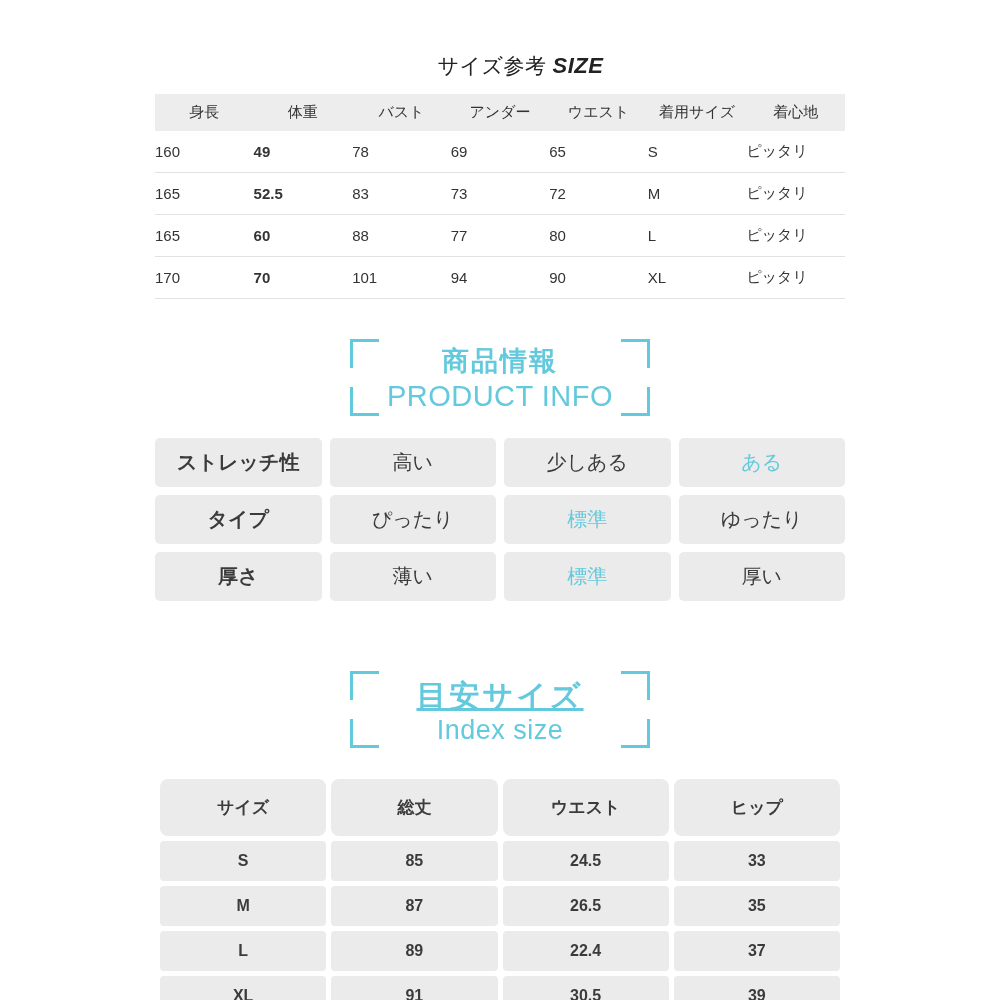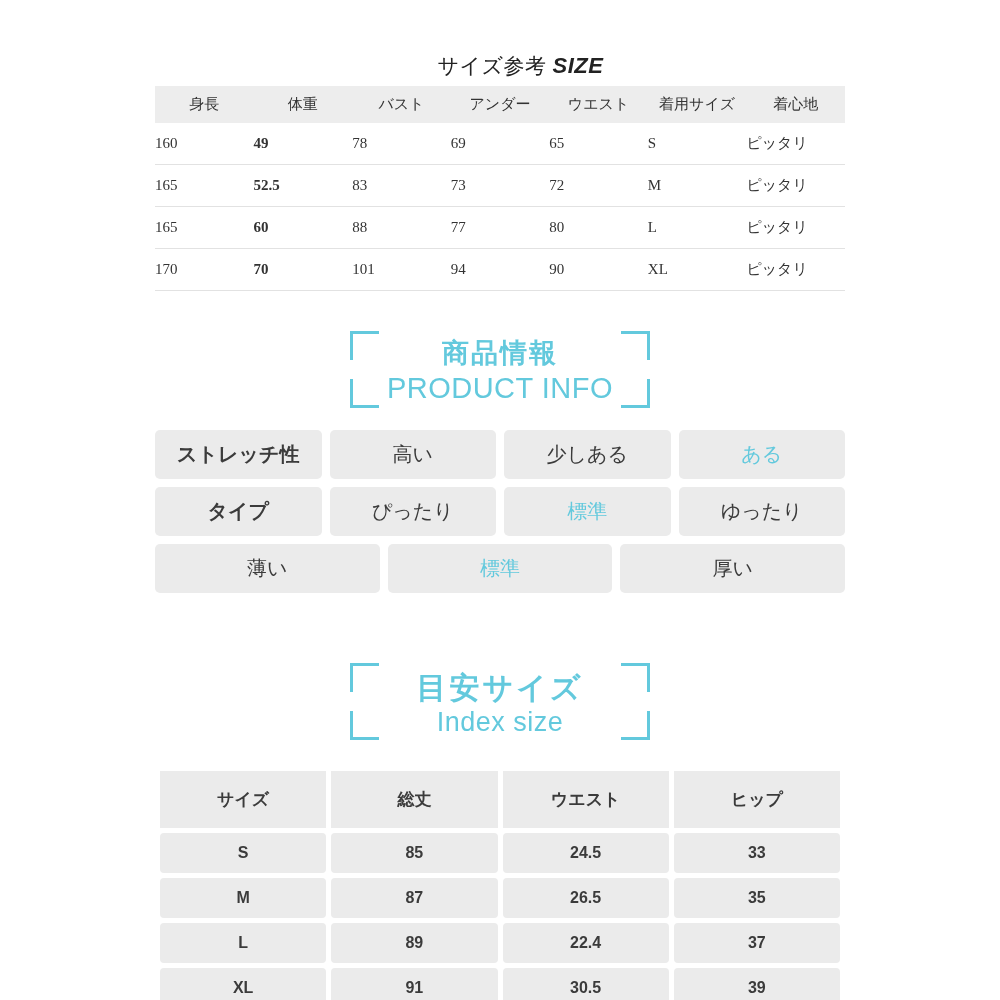--- a/index.html
+++ b/index.html
@@ -32,24 +32,23 @@
   }
   .size-title .en {
     font-weight: bold;
     font-style: italic;
     font-size: 22px;
     margin-left: 6px;
   }
 
   table.size-table {
     border-collapse: collapse;
-    margin: 6px auto 0 auto;
+    margin: 14px auto 0 auto;
     width: 690px;
     table-layout: fixed;
-    font-family: Liberation Serif, serif;
   }
   table.size-table th {
     background: #ededed;
     font-size: 15px;
     font-weight: normal;
     color: #333;
     padding: 9px 0;
     text-align: center;
   }
   table.size-table td {
@@ -123,37 +122,37 @@
   }
   .attr-cell.label {
     font-weight: bold;
   }
   .attr-cell.active {
     color: #63c9dd;
   }
 
   
   .index-head { margin-top: 70px; }
-  .index-head .jp { font-size: 30px; letter-spacing: 3px; }
+  .index-head .jp { font-size: 30px; letter-spacing: 3px; text-decoration: underline; }
   .index-head .en { font-size: 27px; }
 
   .index-table {
     width: 690px;
     margin: 26px auto 0 auto;
     border-collapse: separate;
     border-spacing: 5px 5px;
     table-layout: fixed;
   }
   .index-table th {
     background: #ebebeb;
     font-size: 17px;
     font-weight: bold;
     color: #3b3b3b;
     padding: 17px 0;
-    border-radius: 0;
+    border-radius: 8px;
     text-align: center;
   }
   .index-table td {
     background: #ebebeb;
     font-size: 16px;
     font-weight: bold;
     color: #3b3b3b;
     padding: 11px 0;
     border-radius: 4px;
     text-align: center;
@@ -236,20 +235,21 @@
       <div class="attr-cell">少しある</div>
       <div class="attr-cell active">ある</div>
     </div>
     <div class="attr-row">
       <div class="attr-cell label">タイプ</div>
       <div class="attr-cell">ぴったり</div>
       <div class="attr-cell active">標準</div>
       <div class="attr-cell">ゆったり</div>
     </div>
     <div class="attr-row">
+      <div class="attr-cell label">厚さ</div>
       <div class="attr-cell">薄い</div>
       <div class="attr-cell active">標準</div>
       <div class="attr-cell">厚い</div>
     </div>
   </div>
 
   <div class="head-block index-head">
     <span class="bk tl"></span>
     <span class="bk tr"></span>
     <span class="bk bl"></span>

